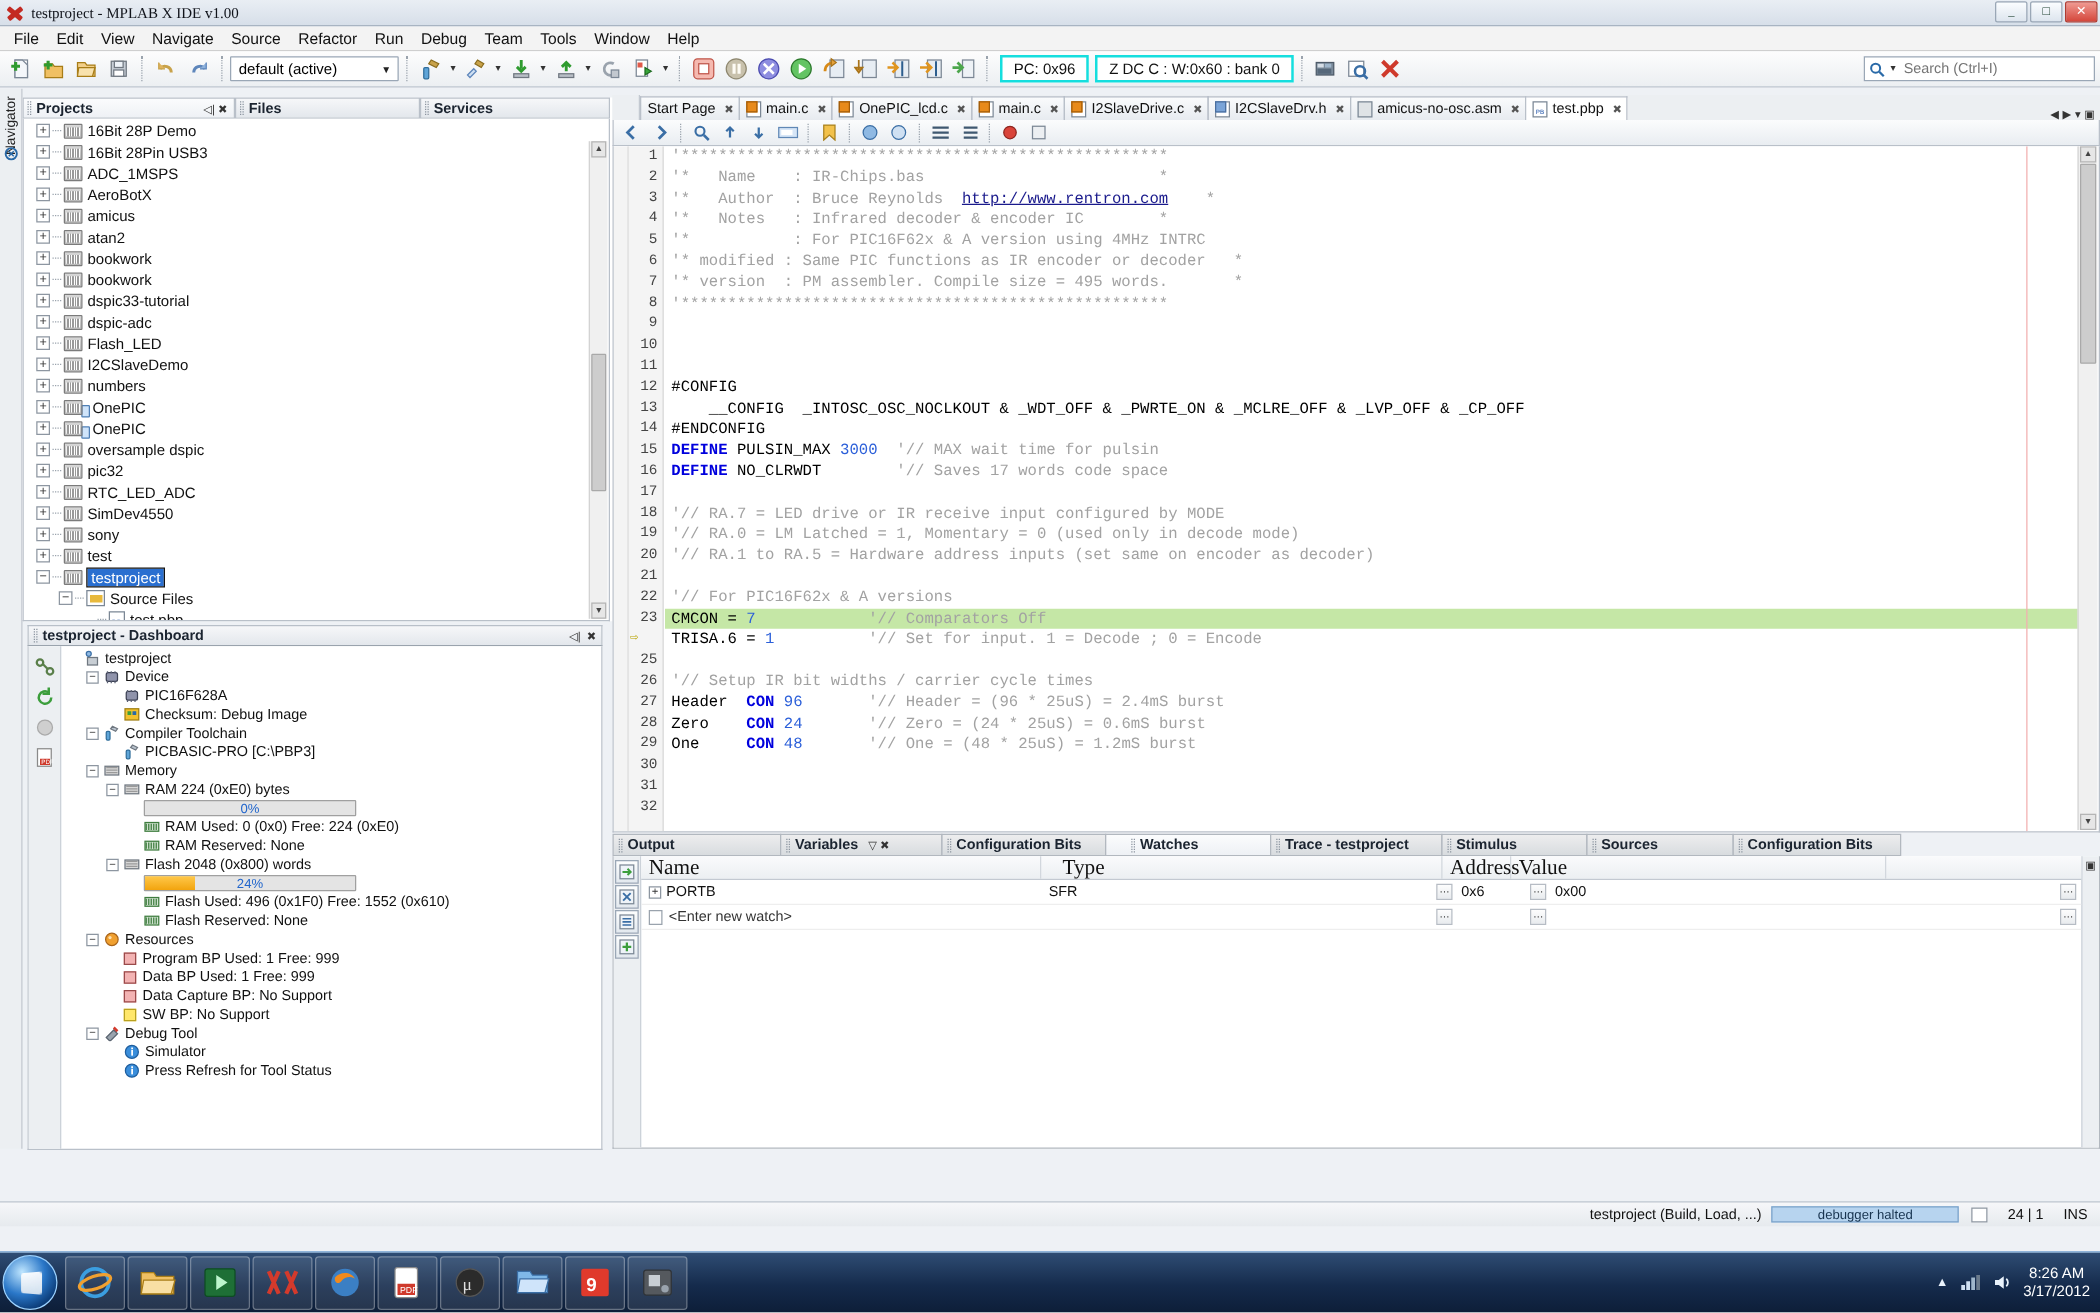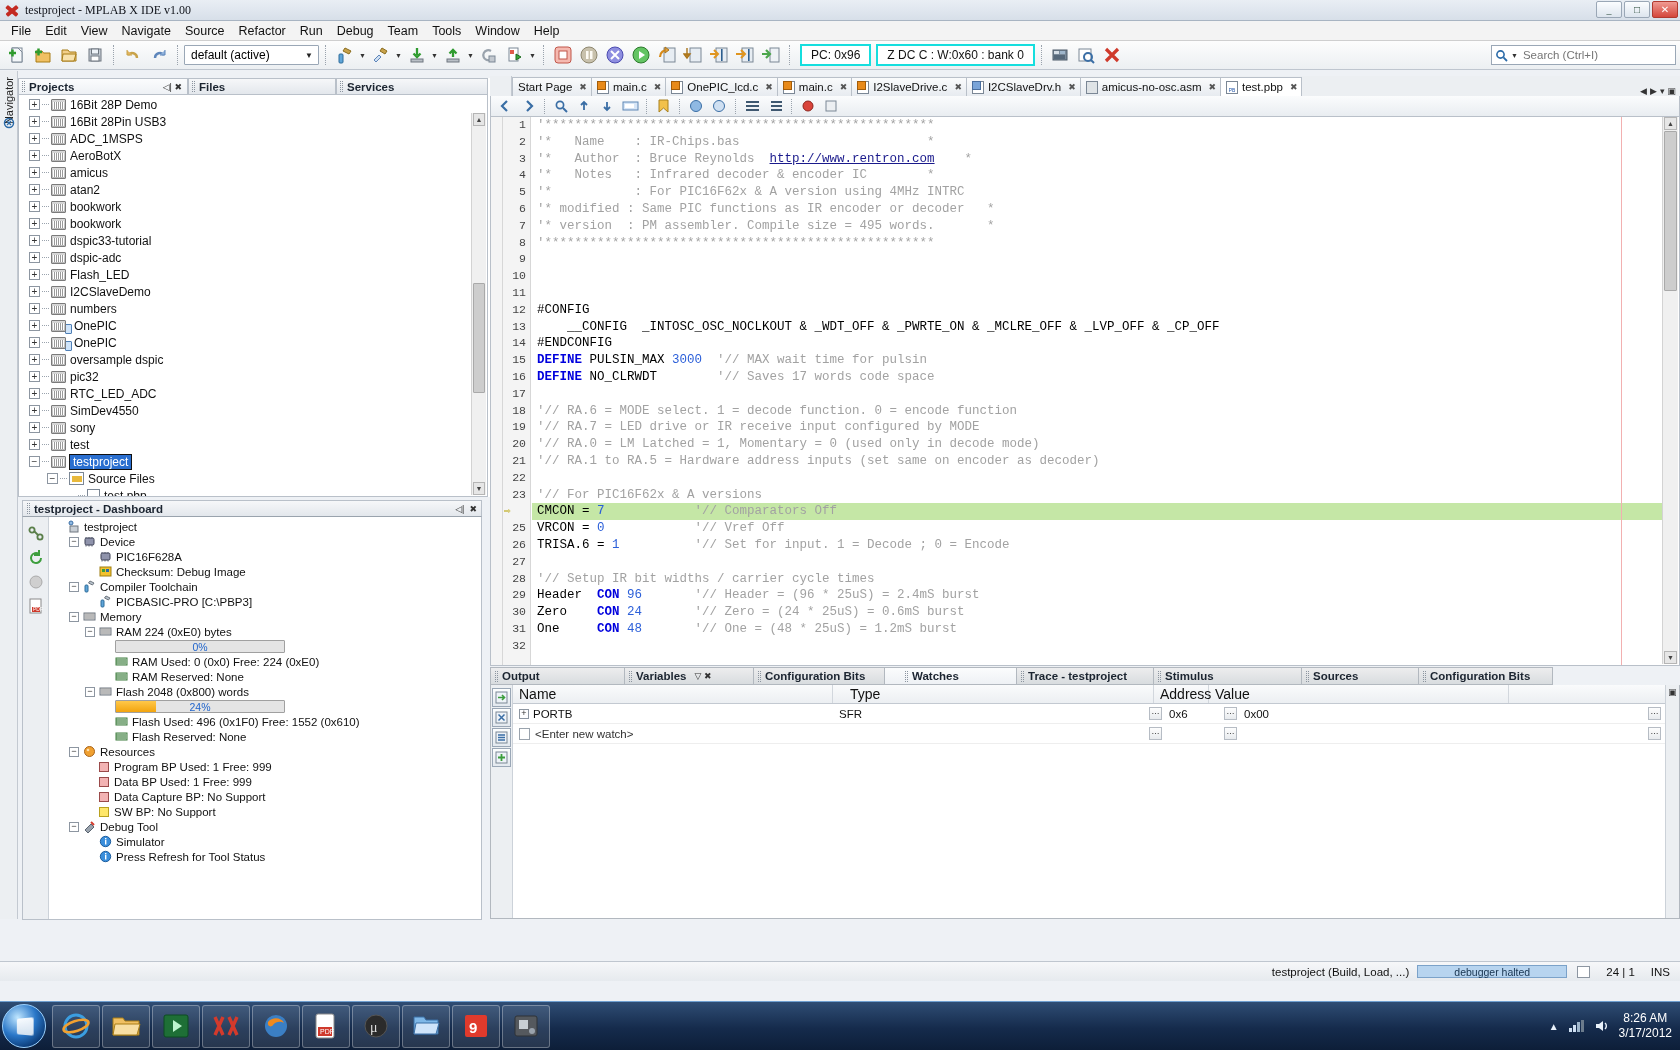--- a/index.html
+++ b/index.html
@@ -224,21 +224,21 @@
   }
   .btab.active { background: linear-gradient(#fbfcfd,#eef1f5); padding-left: 20px; }
   .btab .bb { margin-left:8px; font-size:9px; font-weight:normal; color:#333; }
   .watch-body { position:absolute; left:0; top:18px; width:1190px; height:234px; background:#fff;
                 border:1px solid #b2b8bf; border-top:none; display:flex; }
   .watch-rail { width:22px; background:#eceff2; border-right:1px solid #ccd2d9; padding-top:2px;}
   .wr-btn { width:19px; height:19px; margin:1px auto; display:flex;align-items:center;justify-content:center;
             border:1px solid #9aa7b6; background:linear-gradient(#fdfefe,#e3e9ef); }
   .wtable { flex:1; position:relative; }
   .wthead { display:flex; height:19px; background:linear-gradient(#fafbfc,#eceff2); border-bottom:1px solid #c3c9d1;
-            font-size:14px; color:#111; }
+            font-size:17px; color:#111;font-family:Liberation Serif, serif; }
   .wth { display:flex; align-items:center; padding-left:6px; border-right:1px solid #d2d7dd; }
   .wtrow { display:flex; height:20px; align-items:center; font-size:11.5px; color:#111; border-bottom:1px solid #eee; }
   .wtd { padding-left:6px; display:flex; align-items:center; height:100%; }
   .cellbtn { width:13px;height:13px;border:1px solid #b6bcc4;background:linear-gradient(#fdfdfd,#e8ebee);
              font-size:8px;display:flex;align-items:center;justify-content:center;color:#333;}
 
   
   .statusbar {
     position:absolute; left:0; bottom:69px; width:1680px; height:20px;
     background:linear-gradient(#f6f7f9,#e6eaee); border-top:1px solid #bfc6cf;
@@ -1051,28 +1051,26 @@
           <div class="cline"><span class="cmt">'****************************************************</span></div>
           <div class="cline">&nbsp;</div>
           <div class="cline">&nbsp;</div>
           <div class="cline">&nbsp;</div>
           <div class="cline"><span>#CONFIG</span></div>
           <div class="cline"><span>    __CONFIG  _INTOSC_OSC_NOCLKOUT &amp; _WDT_OFF &amp; _PWRTE_ON &amp; _MCLRE_OFF &amp; _LVP_OFF &amp; _CP_OFF</span></div>
           <div class="cline"><span>#ENDCONFIG</span></div>
           <div class="cline"><span class="kw">DEFINE</span><span> PULSIN_MAX </span><span class="num">3000</span><span class="cmt">  '// MAX wait time for pulsin</span></div>
           <div class="cline"><span class="kw">DEFINE</span><span> NO_CLRWDT</span><span class="cmt">        '// Saves 17 words code space</span></div>
           <div class="cline">&nbsp;</div>
-          <div class="cline"><span class="cmt">'// RA.6 = MODE select. 1 = decode function. 0 = encode function</span></div>
           <div class="cline"><span class="cmt">'// RA.7 = LED drive or IR receive input configured by MODE</span></div>
           <div class="cline"><span class="cmt">'// RA.0 = LM Latched = 1, Momentary = 0 (used only in decode mode)</span></div>
           <div class="cline"><span class="cmt">'// RA.1 to RA.5 = Hardware address inputs (set same on encoder as decoder)</span></div>
           <div class="cline">&nbsp;</div>
           <div class="cline"><span class="cmt">'// For PIC16F62x &amp; A versions</span></div>
           <div class="cline hl"><span>CMCON = </span><span class="num">7</span><span class="cmt">            '// Comparators Off</span></div>
-          <div class="cline"><span>VRCON = </span><span class="num">0</span><span class="cmt">            '// Vref Off</span></div>
           <div class="cline"><span>TRISA.6 = </span><span class="num">1</span><span class="cmt">          '// Set for input. 1 = Decode ; 0 = Encode</span></div>
           <div class="cline">&nbsp;</div>
           <div class="cline"><span class="cmt">'// Setup IR bit widths / carrier cycle times</span></div>
           <div class="cline"><span>Header  </span><span class="kw">CON</span><span> </span><span class="num">96</span><span class="cmt">       '// Header = (96 * 25uS) = 2.4mS burst</span></div>
           <div class="cline"><span>Zero    </span><span class="kw">CON</span><span> </span><span class="num">24</span><span class="cmt">       '// Zero = (24 * 25uS) = 0.6mS burst</span></div>
           <div class="cline"><span>One     </span><span class="kw">CON</span><span> </span><span class="num">48</span><span class="cmt">       '// One = (48 * 25uS) = 1.2mS burst</span></div>
           <div class="cline">&nbsp;</div>
         </div>
       <div class="margin-line"></div>
       <div class="scroll-v" style="top:0;width:16px;">
@@ -1099,21 +1097,21 @@
           <span>Configuration Bits</span>
         </div>
         <div class="btab active" style="width: 133px;">
           <span class="grip"></span>
           <span>Watches</span>
         </div>
         <div class="btab" style="width: 138px;">
           <span class="grip"></span>
           <span>Trace - testproject</span>
         </div>
-        <div class="btab" style="width: 149px;">
+        <div class="btab" style="width: 117px;">
           <span class="grip"></span>
           <span>Stimulus</span>
         </div>
         <div class="btab" style="width: 118px;">
           <span class="grip"></span>
           <span>Sources</span>
         </div>
         <div class="btab" style="width: 135px;">
           <span class="grip"></span>
           <span>Configuration Bits</span>

